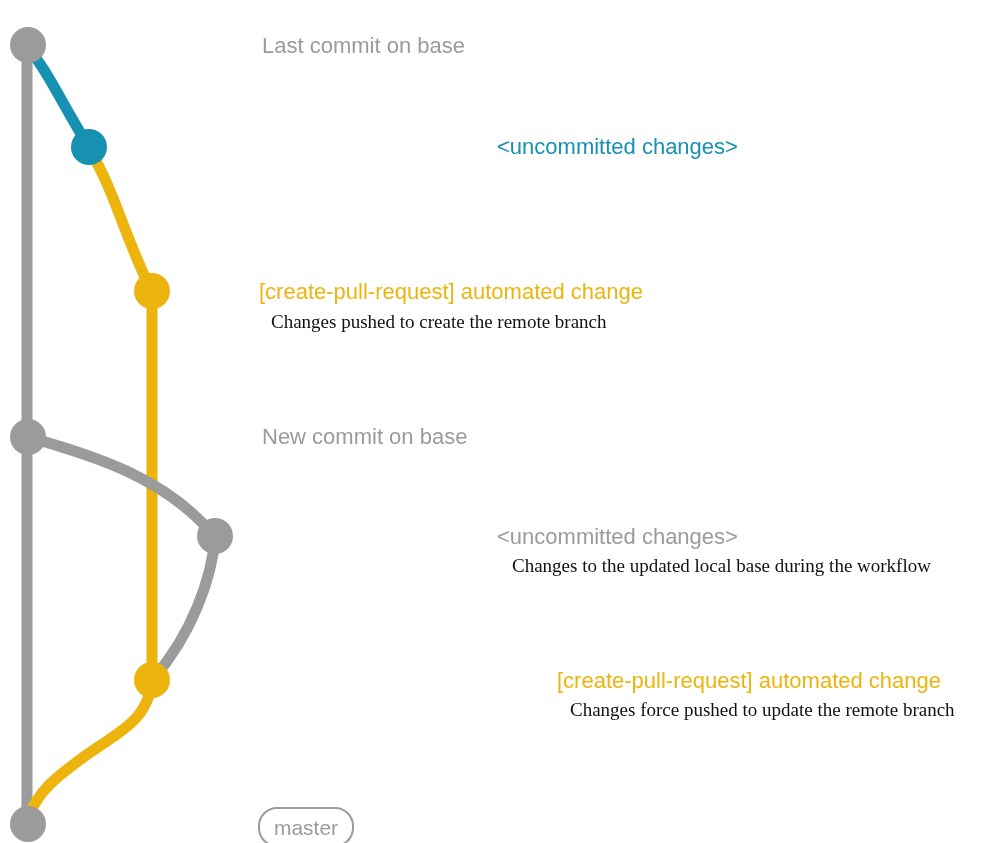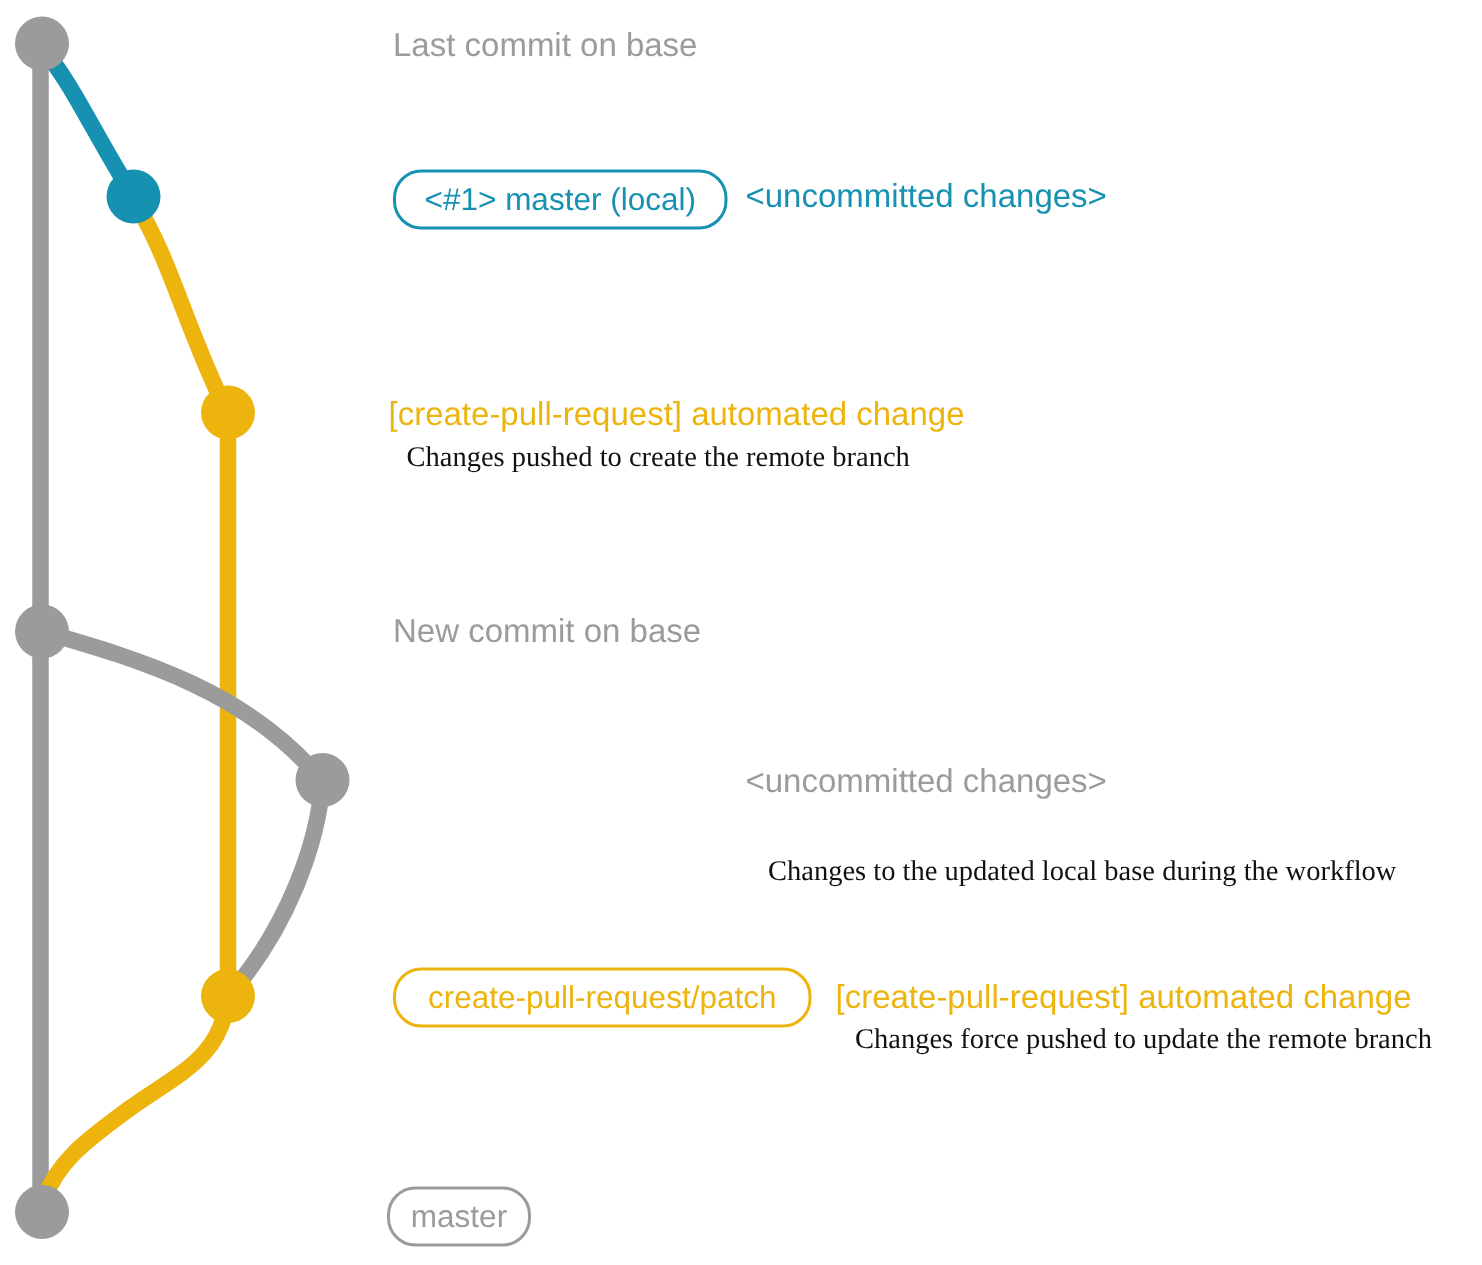--- a/index.html
+++ b/index.html
@@ -1,18 +1,18 @@
 <!DOCTYPE html>
 <html style="--gray: #9b9b9b; --teal: #1691b1; --yellow: #edb40e; --dark: #111111;"><head>
 <meta charset="utf-8">
 <style>
   html,body{margin:0;padding:0;background:#ffffff;}
   body{width:988px;height:843px;position:relative;overflow:hidden;
        font-family:"Liberation Sans",sans-serif;}
-  .stage{position:absolute;left:0;top:0;width:988px;height:680px;}
+  .stage{position:absolute;left:0;top:16px;width:988px;height:680px;}
   svg.graph{position:absolute;left:0;top:0;}
   svg.graph path{fill:none;stroke-width:11;stroke-linecap:round;}
   .sg{stroke:var(--gray);} .st{stroke:var(--teal);} .sy{stroke:var(--yellow);}
   .fg{fill:var(--gray);}   .ft{fill:var(--teal);}   .fy{fill:var(--yellow);}
   .note{position:absolute;transform:translateY(-50%);white-space:nowrap;
         font-size:22px;line-height:1;}
   .gray{color:var(--gray);} .teal{color:var(--teal);} .yellow{color:var(--yellow);}
   .serif{font-family:"Liberation Serif",serif;font-size:19px;color:var(--dark);}
   .badge{position:absolute;transform:translateY(-50%);box-sizing:border-box;
          display:flex;align-items:center;justify-content:center;
@@ -37,30 +37,28 @@
     <circle class="ft" cx="89" cy="131" r="18"></circle>
     <circle class="fy" cx="152" cy="275" r="18"></circle>
     <circle class="fg" cx="28" cy="421" r="18"></circle>
     <circle class="fg" cx="215" cy="520" r="18"></circle>
     <circle class="fy" cx="152" cy="664" r="18"></circle>
     <circle class="fg" cx="28" cy="808" r="18"></circle>
   </svg>
 
   <div class="note gray" style="left:262px;top:30px;">Last commit on base</div>
 
-  <div class="badge teal teal" style="left:262px;top:133px;width:223px;height:40px;">&lt;#1&gt; master (local)</div>
   <div class="note teal" style="left:497px;top:131px;">&lt;uncommitted changes&gt;</div>
 
   <div class="note yellow" style="left:259px;top:276px;">[create-pull-request] automated change</div>
   <div class="note serif" style="left:271px;top:305px;">Changes pushed to create the remote branch</div>
 
   <div class="note gray" style="left:262px;top:421px;">New commit on base</div>
 
   <div class="note gray" style="left:497px;top:521px;">&lt;uncommitted changes&gt;</div>
-  <div class="note serif" style="left:512px;top:549px;margin-top:32px;">Changes to the updated local base during the workflow</div>
+  <div class="note serif" style="left:512px;top:549px;">Changes to the updated local base during the workflow</div>
 
-  <div class="badge yellow yellow" style="left:262px;top:665px;width:279px;height:40px;">create-pull-request/patch</div>
   <div class="note yellow" style="left:557px;top:665px;">[create-pull-request] automated change</div>
   <div class="note serif" style="left:570px;top:693px;">Changes force pushed to update the remote branch</div>
 
   <div class="badge gray gray" style="left:258px;top:811px;width:96px;height:40px;">master</div>
 
 </div>
 
 </body></html>

